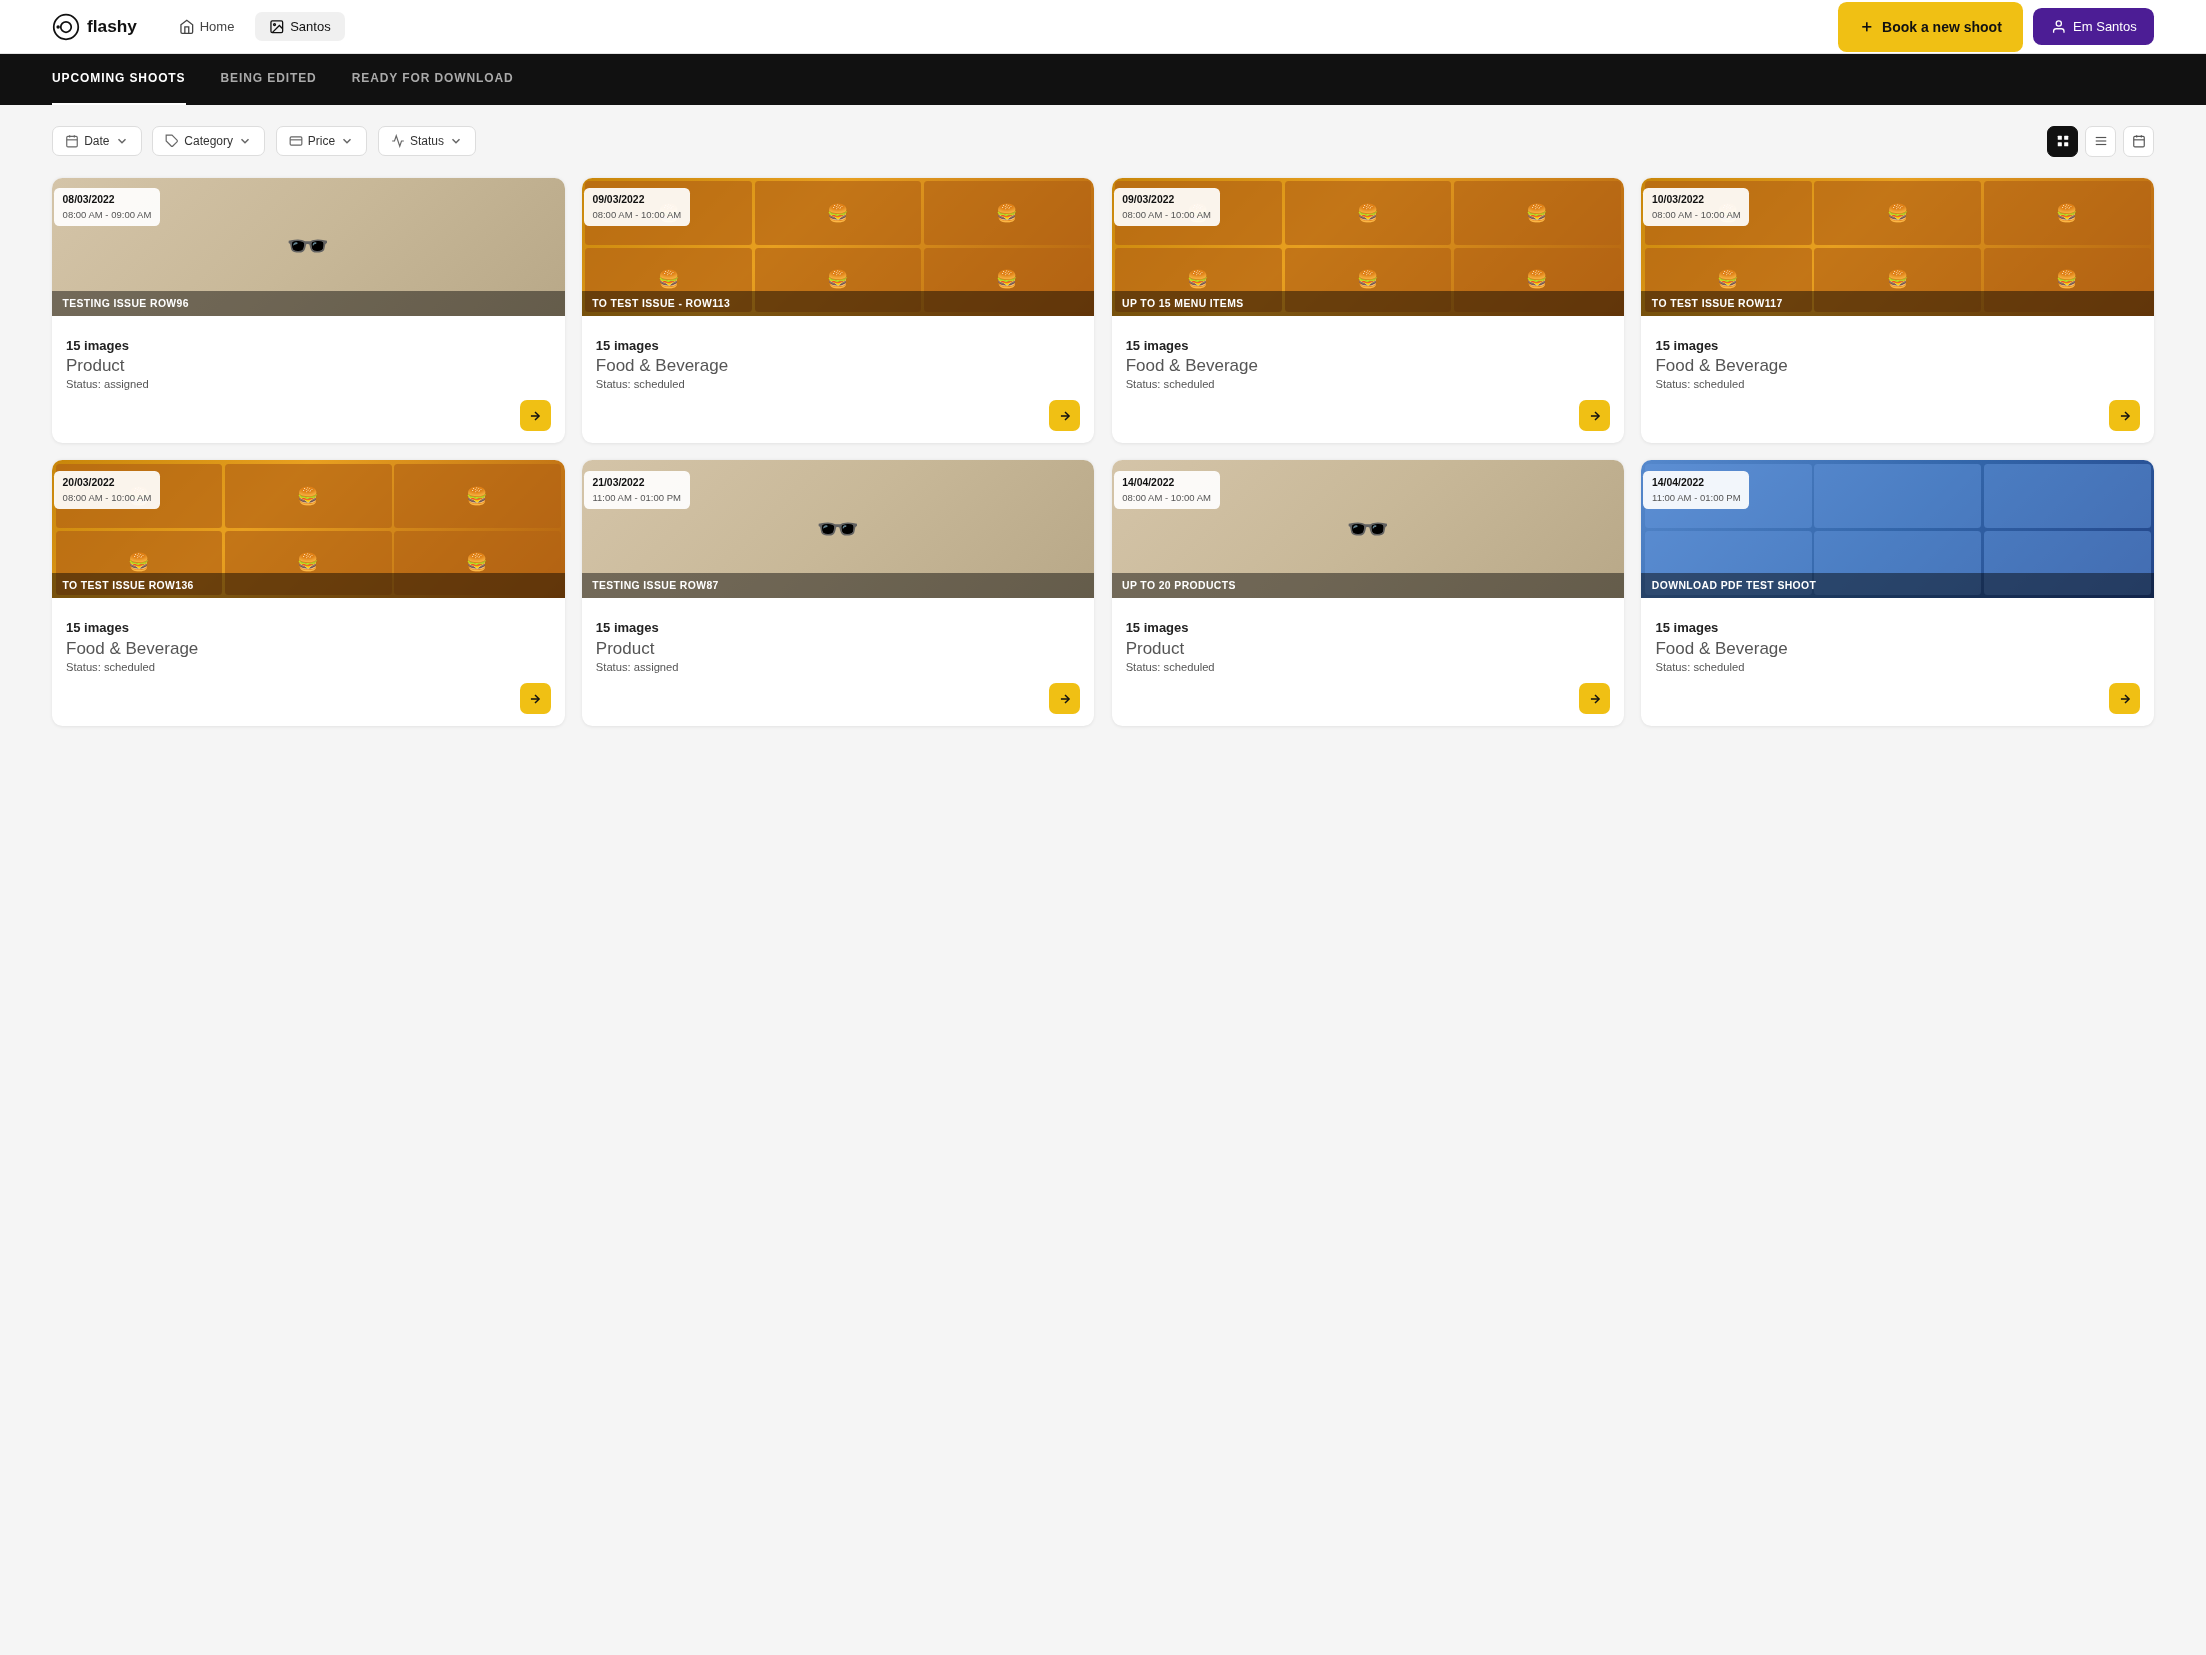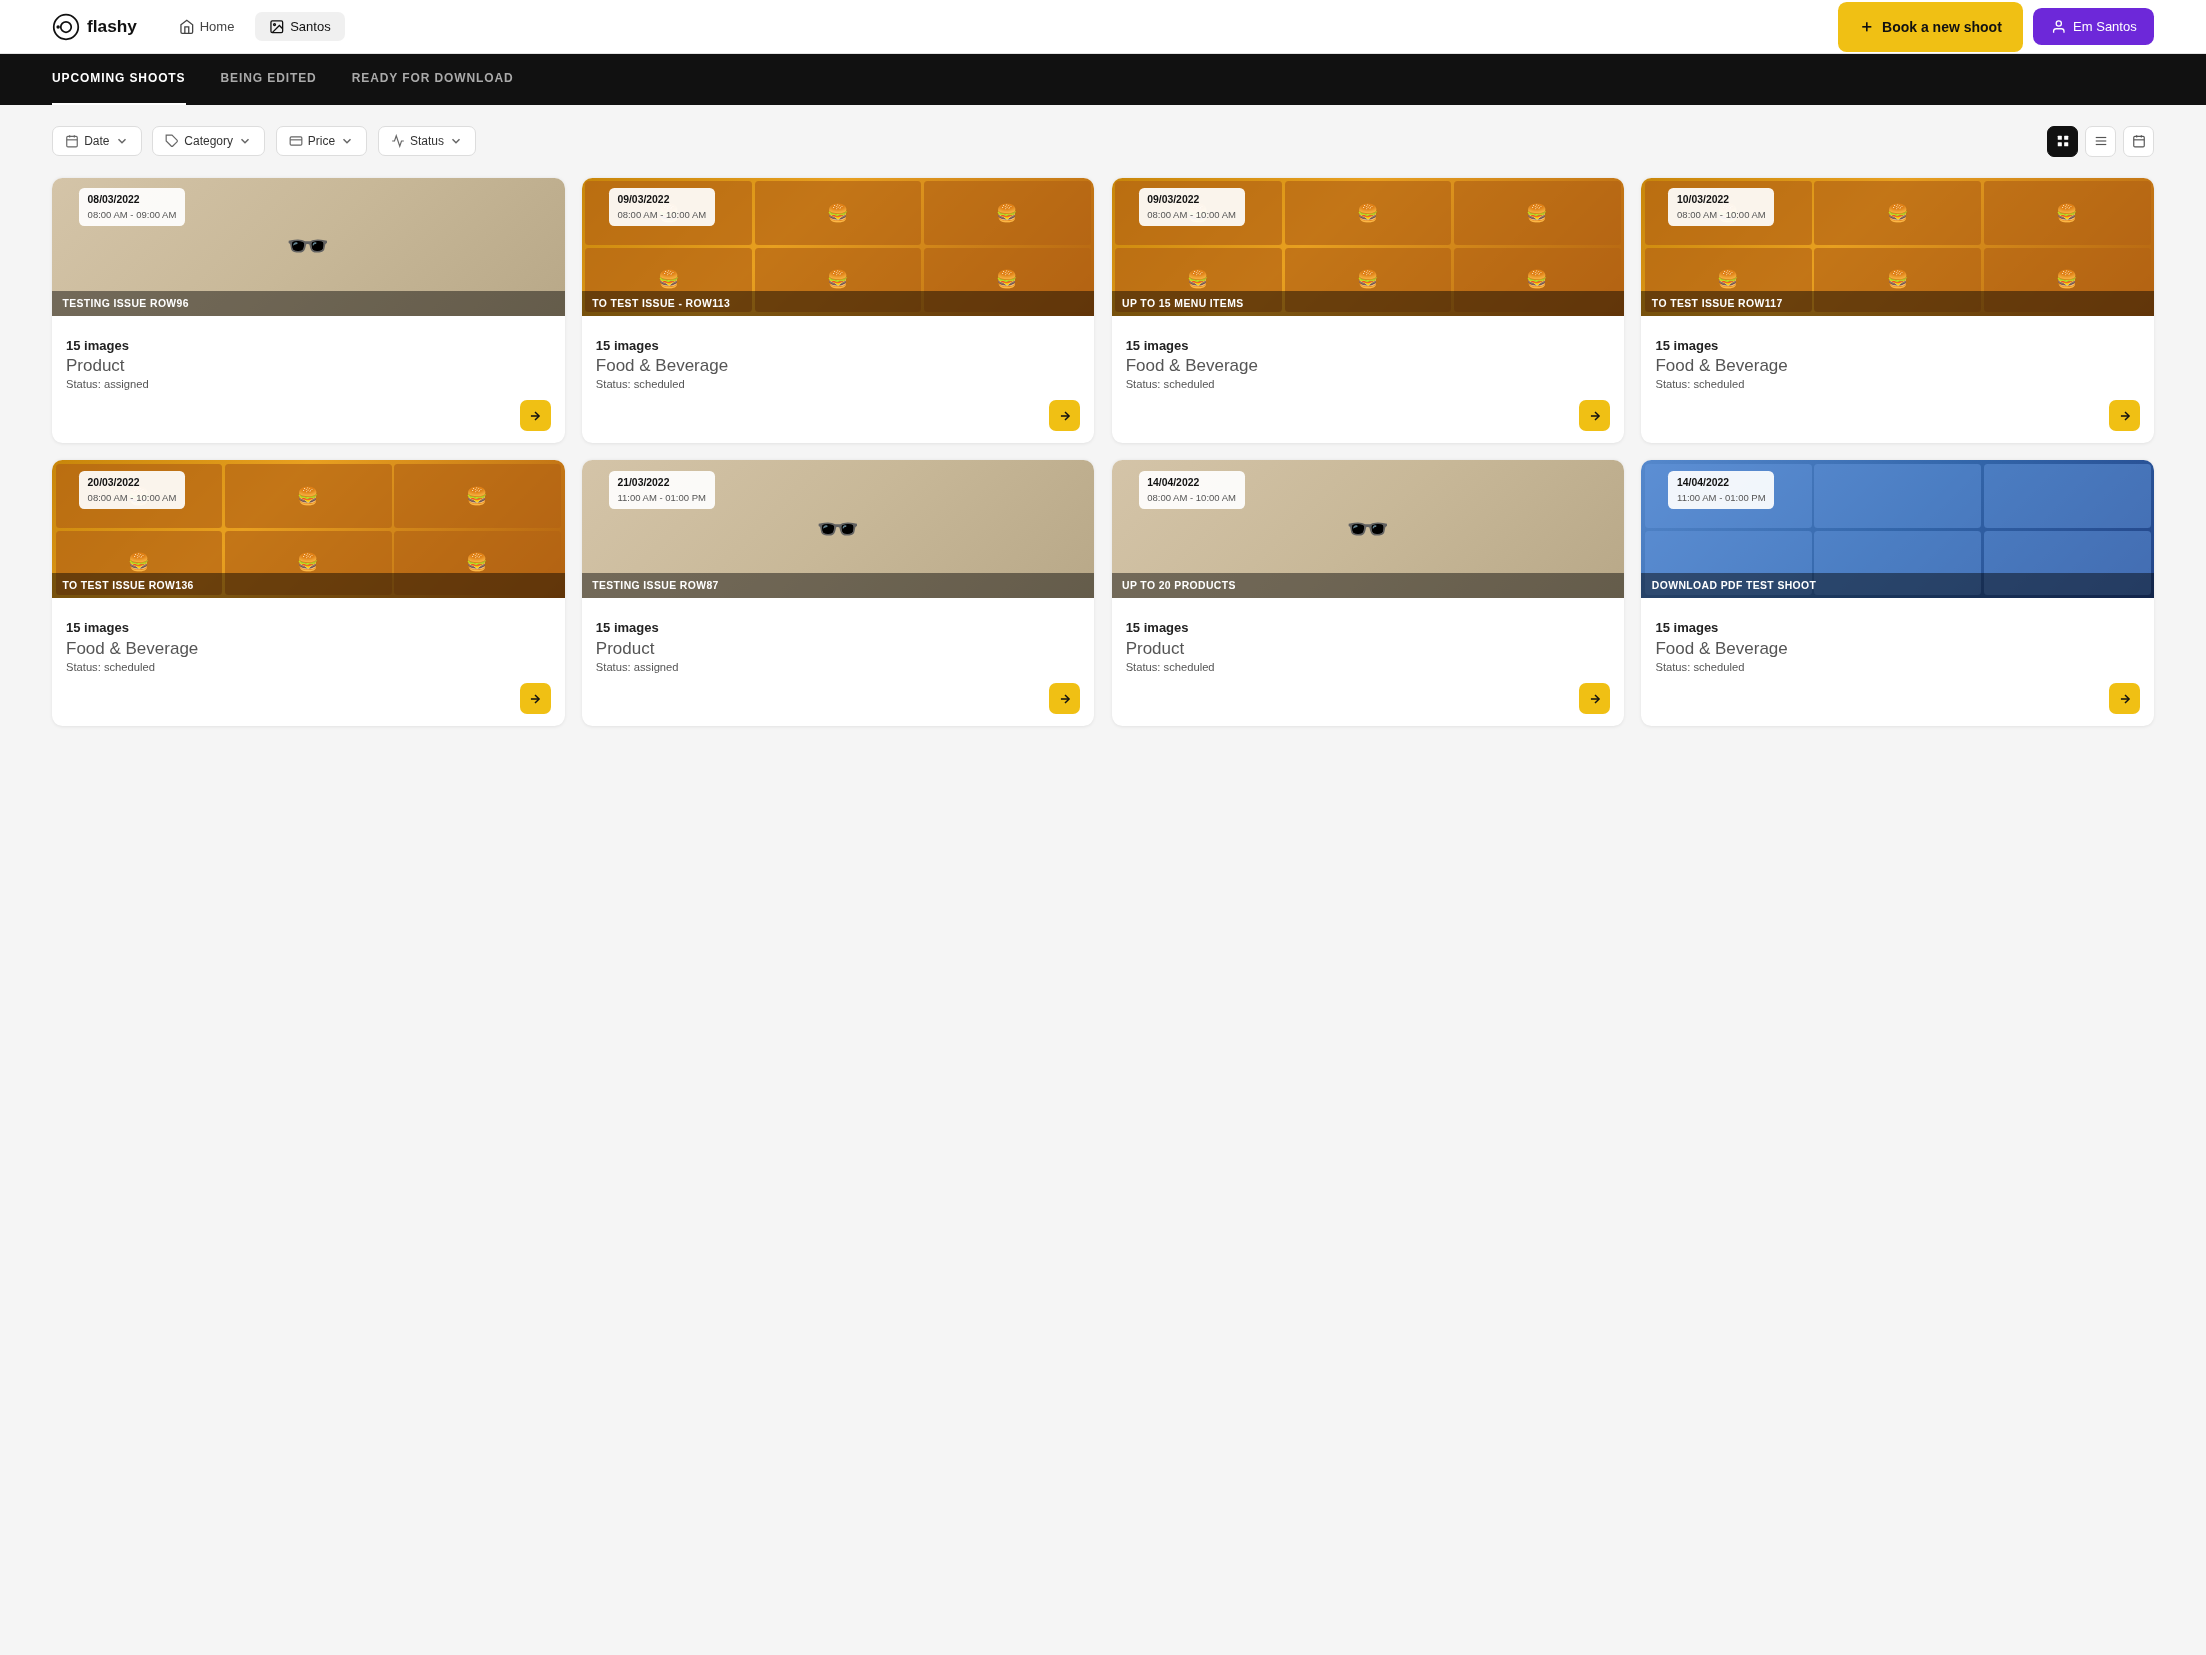--- a/index.html
+++ b/index.html
@@ -29,21 +29,21 @@
     .nav-item svg { width: 15.6px; height: 15.6px; }
     .nav-right { display: flex; align-items: center; gap: 10.4px; }
     .btn-book {
       display: flex; align-items: center; gap: 7px;
       background: #f0c014; border: none; border-radius: 8.6px;
       padding: 17px 21px; font-size: 14px; font-weight: 600; cursor: pointer;
       color: #111;
     }
     .btn-user {
       display: flex; align-items: center; gap: 7px;
-      background: #6d28d9; border: none; border-radius: 8.6px;
+      background: #4c1d95; border: none; border-radius: 8.6px;
       padding: 10.4px 17.3px; font-size: 13px; font-weight: 500; cursor: pointer;
       color: #fff;
     }
 
     
     .tabs-bar {
       background: #111; padding: 0 52px;
       display: flex; gap: 0;
     }
     .tab {
@@ -79,21 +79,21 @@
       padding: 0 52px 35px;
       display: grid; grid-template-columns: repeat(4, 1fr);
       gap: 17.3px;
     }
     .shoot-card {
       background: #fff; border-radius: 10.4px; overflow: hidden;
       box-shadow: 0 0.9px 3.5px rgba(0,0,0,0.08);
     }
     .card-image-wrap { position: relative; height: 138px; overflow: hidden; }
     .card-date-overlay {
-      position: absolute; top: 10.4px; left: 27px;
+      position: absolute; top: 10.4px; left: 2px;
       background: rgba(255,255,255,0.92); border-radius: 5.2px;
       padding: 5.2px 8.6px; font-size: 10.4px; font-weight: 600; color: #111;
       line-height: 1.4;
     }
     .card-title-overlay {
       position: absolute; bottom: 0; left: 0; right: 0;
       background: rgba(0,0,0,0.45); padding: 7px 10.4px;
       font-size: 10.4px; font-weight: 700; color: #fff; text-transform: uppercase;
       letter-spacing: 0.4px;
     }

